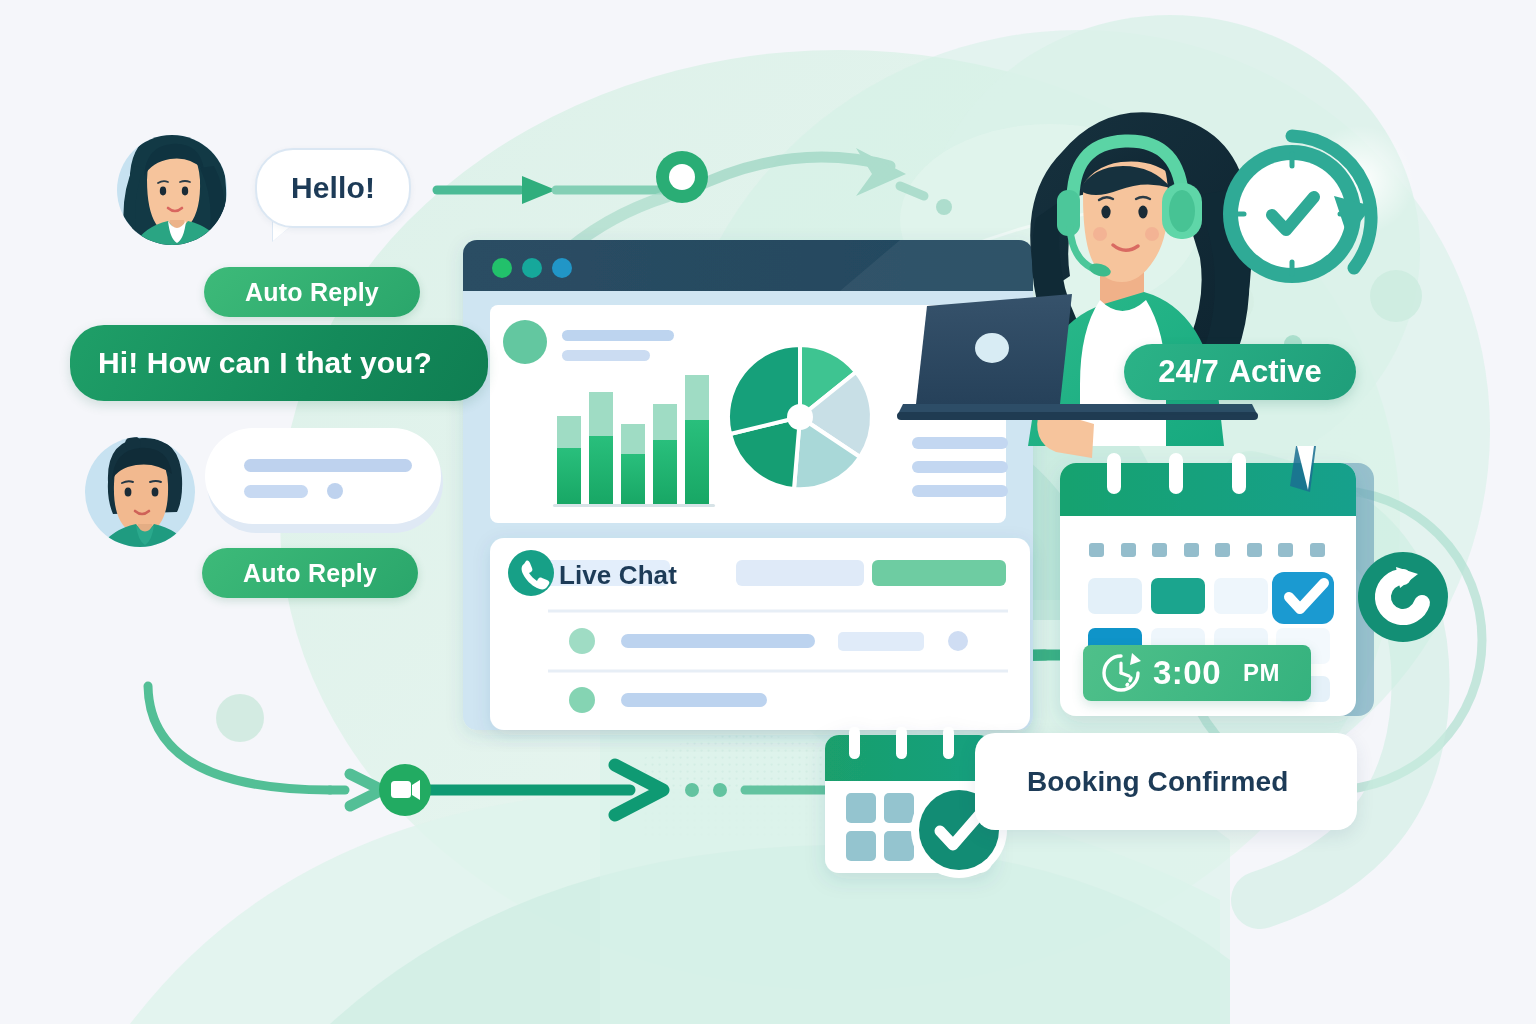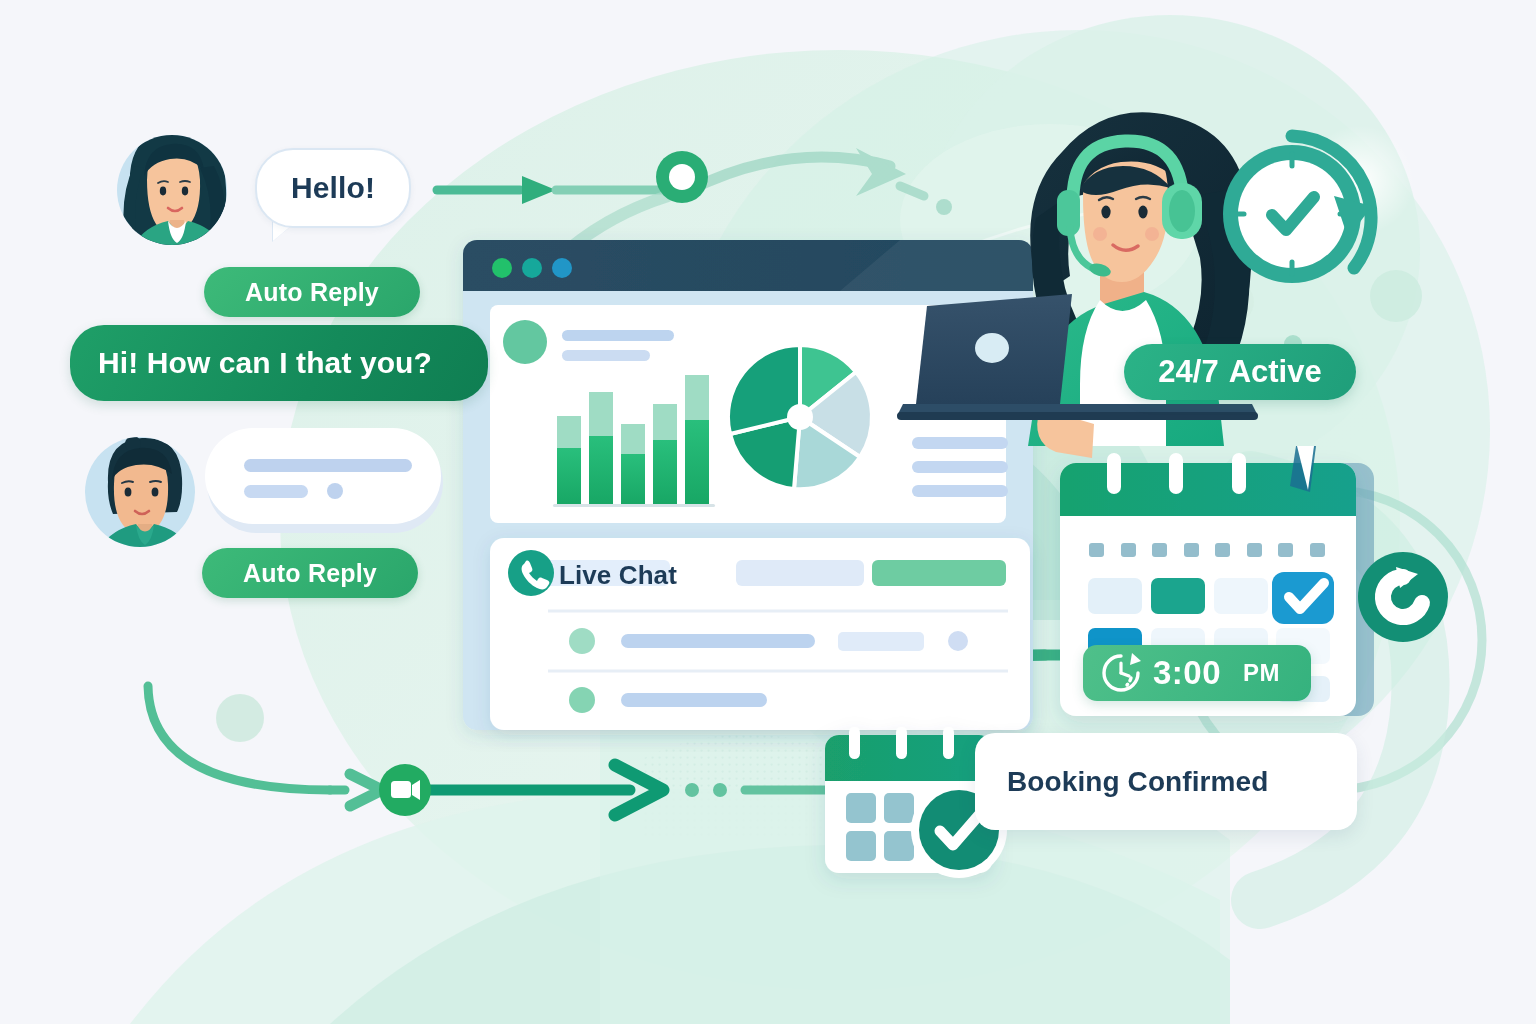--- a/index.html
+++ b/index.html
@@ -64,40 +64,40 @@
     border-radius:28px;
     background:linear-gradient(120deg,#2bb387 0%,#1f9e7a 100%);
     display:flex;align-items:center;justify-content:center;
     box-shadow:0 4px 12px rgba(25,120,95,.2);
   }
   .badge-247 span{color:#fff;font-size:31px;font-weight:600;}
   .badge-247 .b{font-weight:700;}
 
   .badge-time{
     position:absolute;left:1083px;top:645px;width:228px;height:56px;
-    border-radius:14px;
+    border-radius:8px;
     background:linear-gradient(120deg,#4fc08a 0%,#35b27e 100%);
     display:flex;align-items:center;
     box-shadow:0 4px 12px rgba(25,120,95,.18);
   }
   .badge-time .tm{
     color:#fff;font-size:33px;font-weight:700;margin-left:10px;letter-spacing:.5px;
   }
   .badge-time .pm{
     color:#fff;font-size:24px;font-weight:700;margin-left:22px;letter-spacing:.5px;
   }
 
   .card-booking{
     position:absolute;left:975px;top:733px;width:382px;height:97px;
     background:#ffffff;border-radius:20px;
     box-shadow:0 6px 18px rgba(40,70,110,.10);
     display:flex;align-items:center;
   }
   .card-booking .bk-label{
-    margin-left:32px;font-size:28px;font-weight:700;color:#1d3b57;letter-spacing:.1px;
+    margin-left:52px;font-size:28px;font-weight:700;color:#1d3b57;letter-spacing:.1px;
   }
 </style>
 </head>
 <body>
 
 <div class="stage">
 
   <svg class="layer" viewBox="0 0 1536 1024" width="1536" height="1024">
     <defs>
       <linearGradient id="bgA" x1="0" y1="0" x2="1" y2="1">

